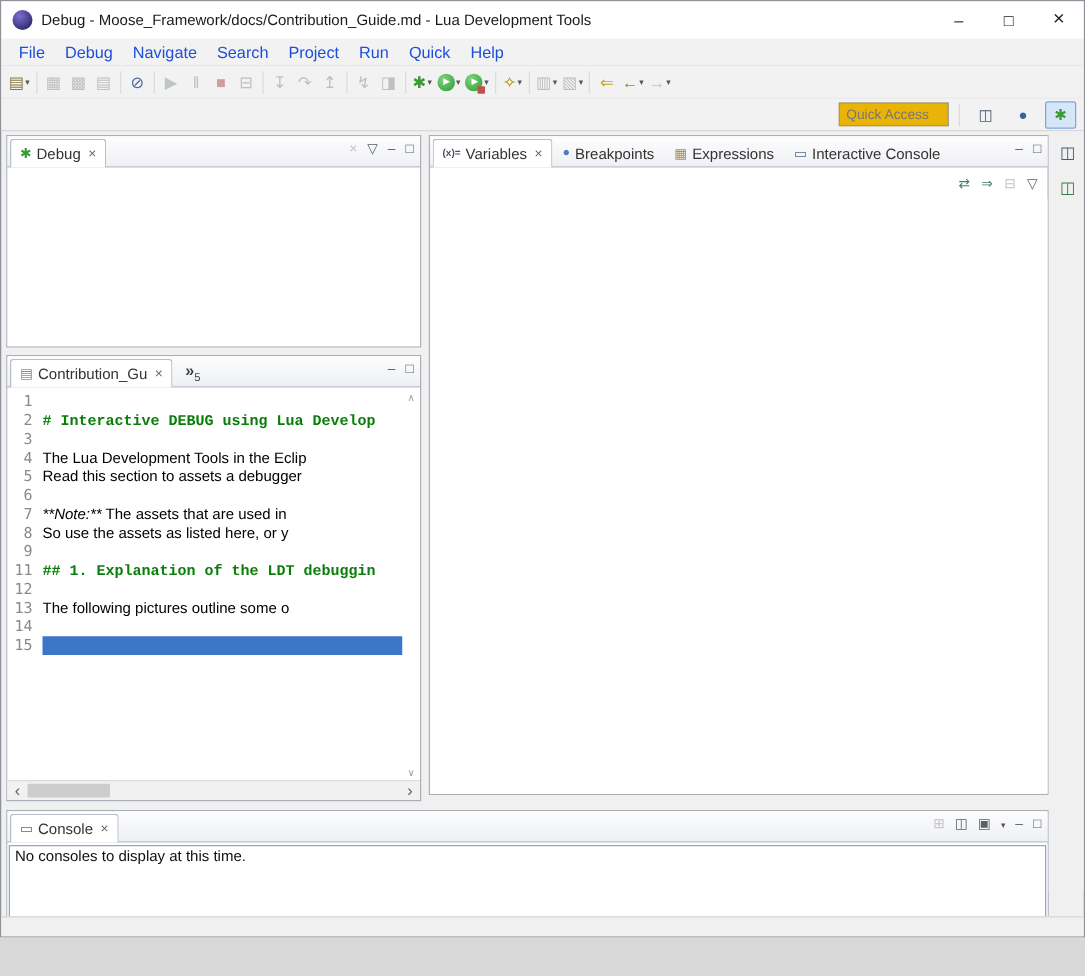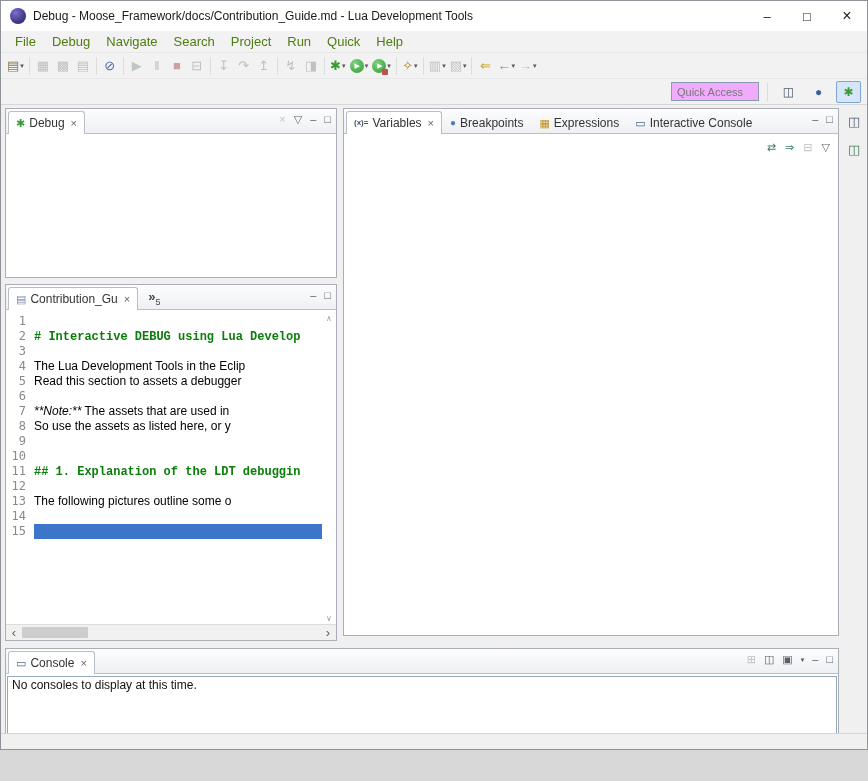--- a/index.html
+++ b/index.html
@@ -9,33 +9,33 @@
   
   .titlebar{position:absolute;top:0;left:0;right:0;height:30px;background:#ffffff;display:flex;align-items:center;}
   .app-icon{width:16px;height:16px;border-radius:50%;background:radial-gradient(circle at 35% 30%,#7a6fd0,#1d1752);margin:0 7px 0 9px;flex:none;}
   .title-text{font-size:12px;color:#1a1a1a;white-space:nowrap;}
   .win-controls{margin-left:auto;display:flex;height:100%;}
   .win-btn{width:40px;height:100%;border:none;background:transparent;font-size:13px;color:#222;cursor:pointer;}
   .win-btn.close{font-size:16px;}
 
   
   .menubar{position:absolute;top:30px;left:0;right:0;height:22px;background:#f2f2f2;display:flex;align-items:center;padding-left:6px;border-bottom:1px solid #e7e7e7;}
-  .menu-item{font-size:13px;color:#4d7c0f;padding:2px 8px;cursor:pointer;}
+  .menu-item{font-size:13px;color:#1d4ed8;padding:2px 8px;cursor:pointer;}
 
   
   .toolbar{position:absolute;top:52px;left:0;right:0;height:26px;background:#f2f2f2;display:flex;align-items:center;padding-left:4px;border-bottom:1px solid #e7e7e7;}
   .toolbar2{position:absolute;top:78px;left:0;right:0;height:26px;background:#f2f2f2;display:flex;align-items:center;justify-content:flex-end;gap:5px;padding-right:6px;border-bottom:1px solid #d7d7d7;}
   .tbtn{height:22px;min-width:20px;border:none;background:transparent;display:inline-flex;align-items:center;justify-content:center;gap:1px;padding:0 2px;cursor:pointer;}
   .tbtn .glyph{font-size:13px;line-height:1;}
   .tbtn .dd{font-size:7px;color:#555;}
   .sep{width:1px;height:18px;background:#dcdcdc;margin:0 3px;display:inline-block;}
   .circle{width:14px;height:14px;border-radius:50%;display:inline-flex;align-items:center;justify-content:center;position:relative;flex:none;}
   .circle .play{color:#fff;font-size:7px;margin-left:1px;line-height:1;}
   .badge{position:absolute;right:-2px;bottom:-2px;width:6px;height:6px;border-radius:1px;}
-  .qa-input{width:88px;height:19px;border:1px solid #8b9bb0;font-size:11px;padding:1px 5px;background:#f0abfc;color:#555;}
+  .qa-input{width:88px;height:19px;border:1px solid #8b9bb0;font-size:11px;padding:1px 5px;background:#eab308;color:#555;}
   .qa-input::placeholder{color:#777;}
   .pbtn{width:25px;height:22px;border:1px solid transparent;background:transparent;display:inline-flex;align-items:center;justify-content:center;font-size:12px;cursor:pointer;}
   .pbtn.active{background:#d6e6f8;border-color:#7da7d9;border-radius:2px;}
   .pbtn .g1{color:#4a5b6e;}.pbtn .g2{color:#35639f;}.pbtn .g3{color:#3a9b35;}
 
   
   .panel{position:absolute;background:#fff;border:1px solid #a9aeb7;}
   .debug-panel{left:4px;top:107px;width:332px;height:170px;}
   .editor-panel{left:4px;top:283px;width:332px;height:357px;}
   .vars-panel{left:342px;top:107px;width:496px;height:528px;}
@@ -320,24 +320,20 @@
           </div>
           <div class="line">
             <span class="lnum">8</span>
             <span class="ltext"><span class="seg-plain">So use the assets as listed here, or y</span></span>
           </div>
           <div class="line">
             <span class="lnum">9</span>
             <span class="ltext"></span>
           </div>
           <div class="line">
-            <span class="lnum">10</span>
-            <span class="ltext"></span>
-          </div>
-          <div class="line">
             <span class="lnum">11</span>
             <span class="ltext"><span class="seg-heading">## 1. Explanation of the LDT debuggin</span></span>
           </div>
           <div class="line">
             <span class="lnum">12</span>
             <span class="ltext"></span>
           </div>
           <div class="line">
             <span class="lnum">13</span>
             <span class="ltext"><span class="seg-plain">The following pictures outline some o</span></span>

